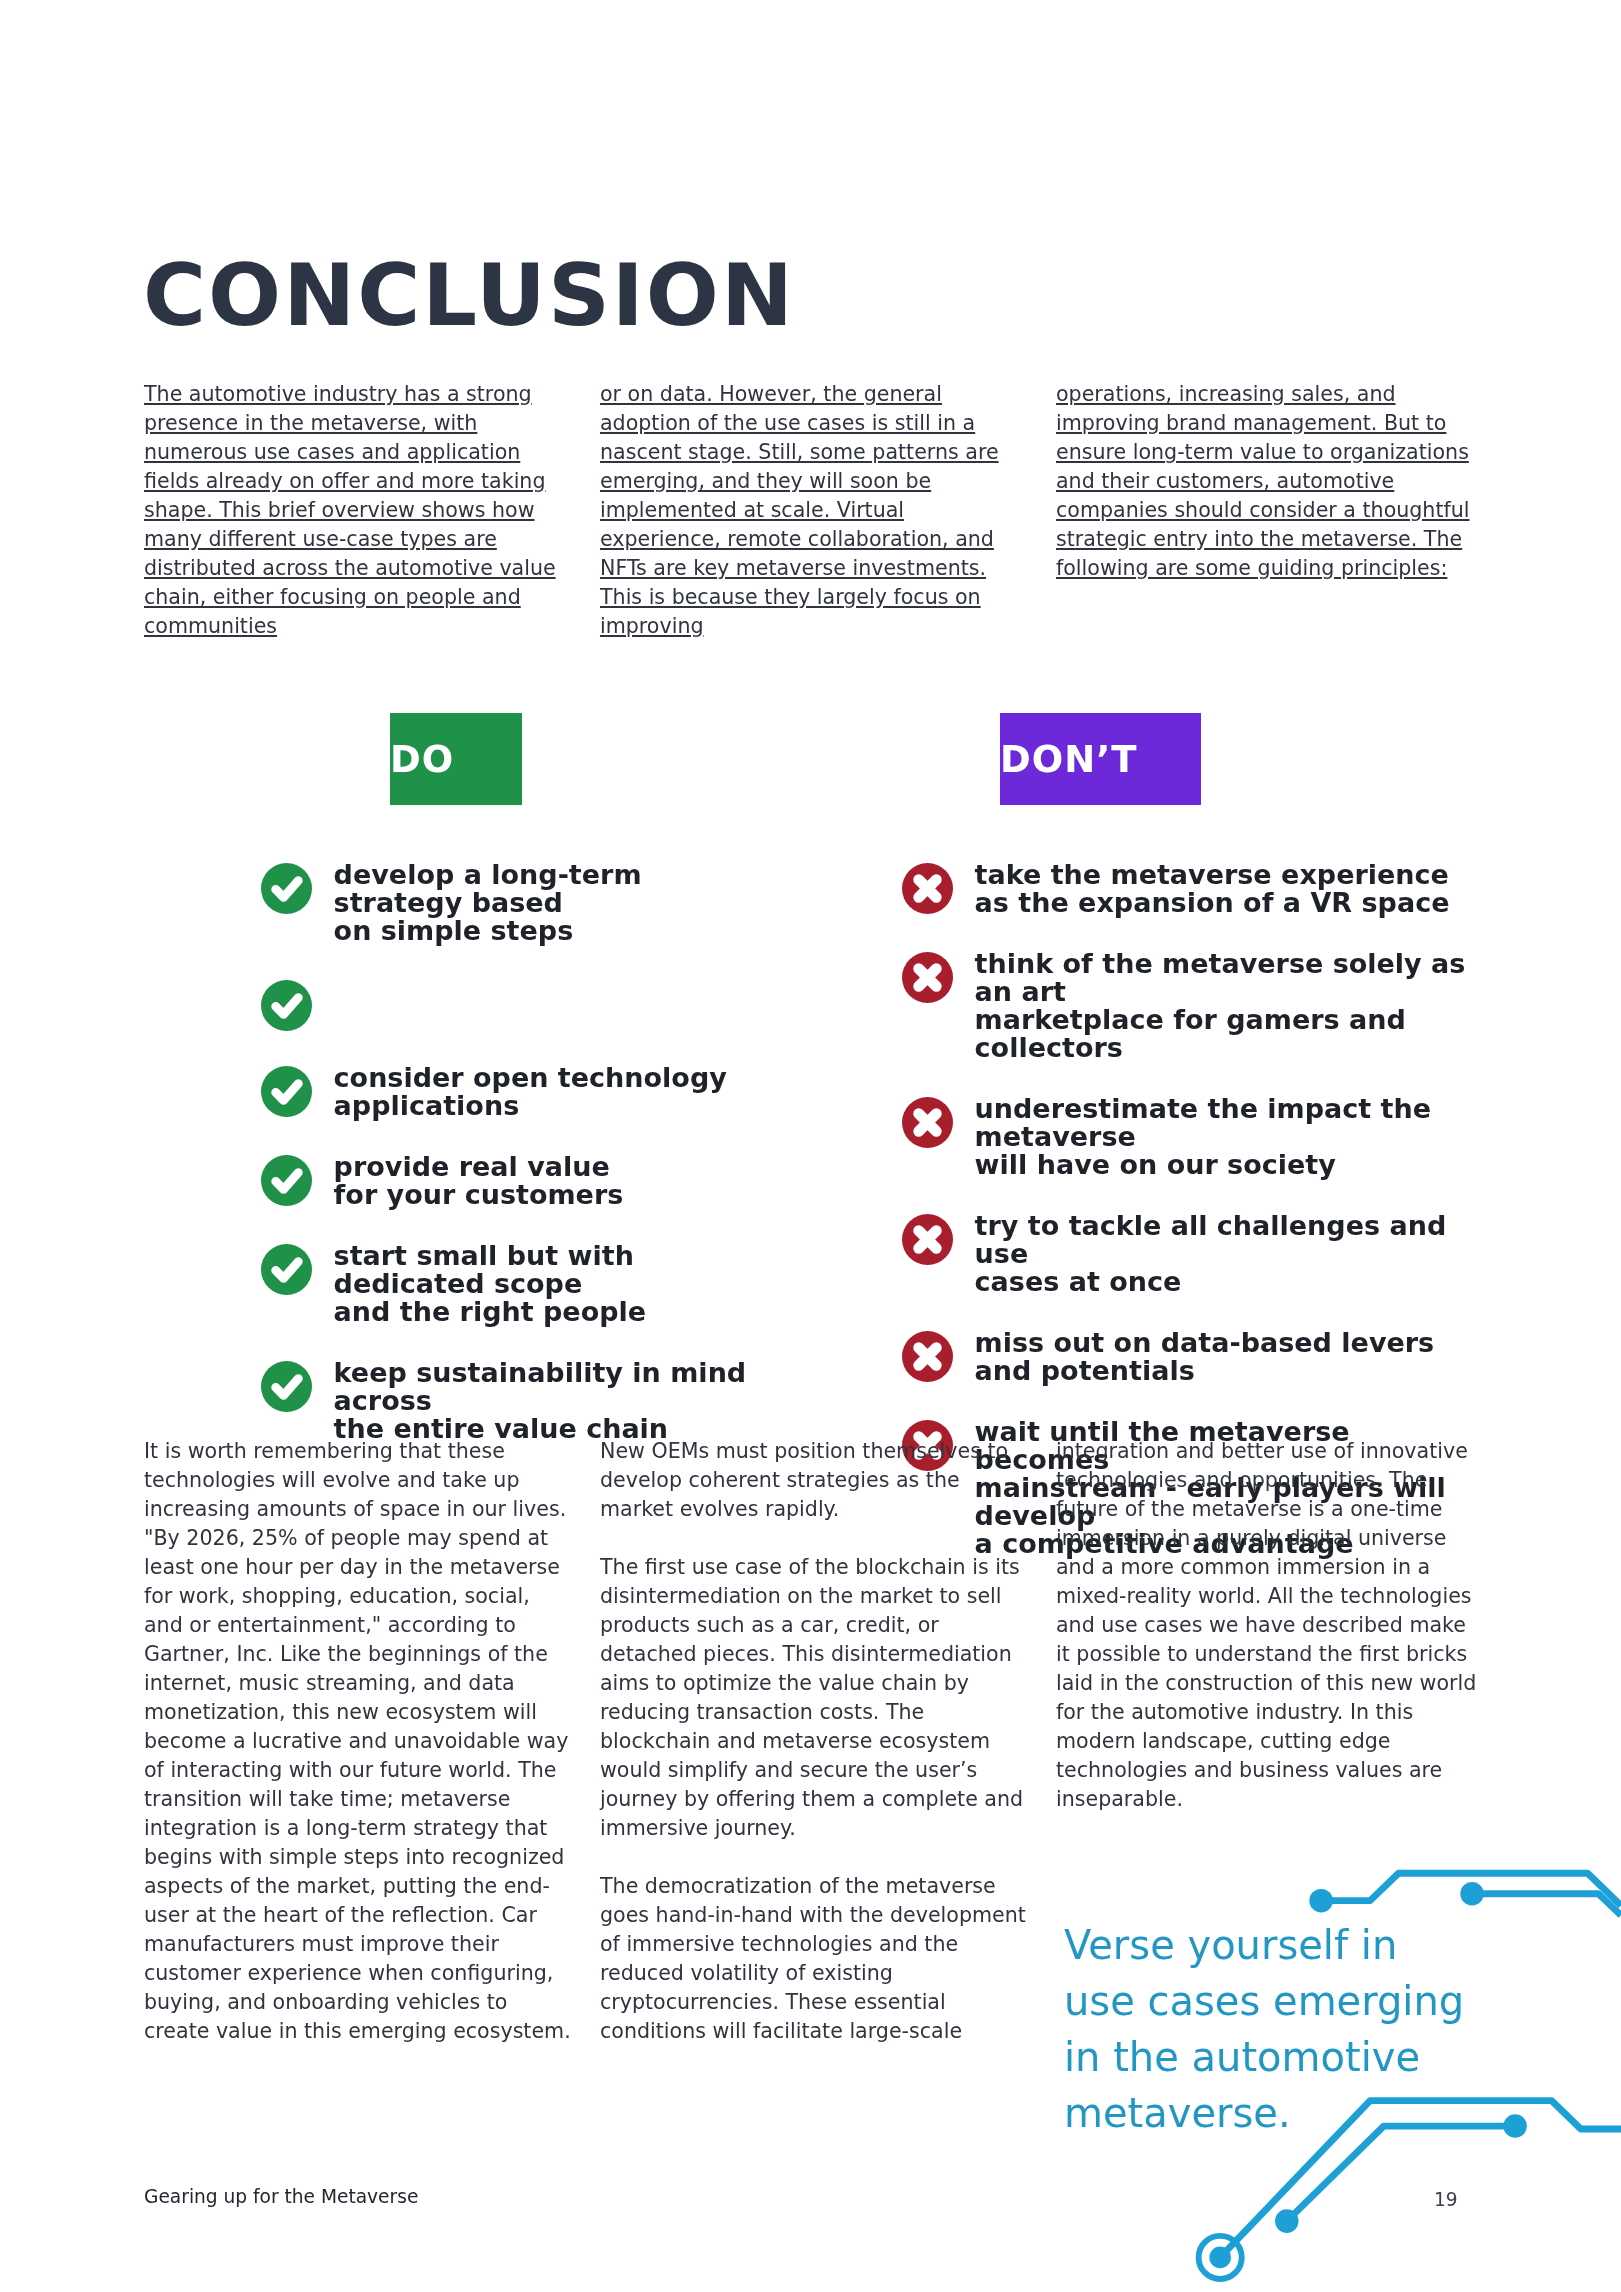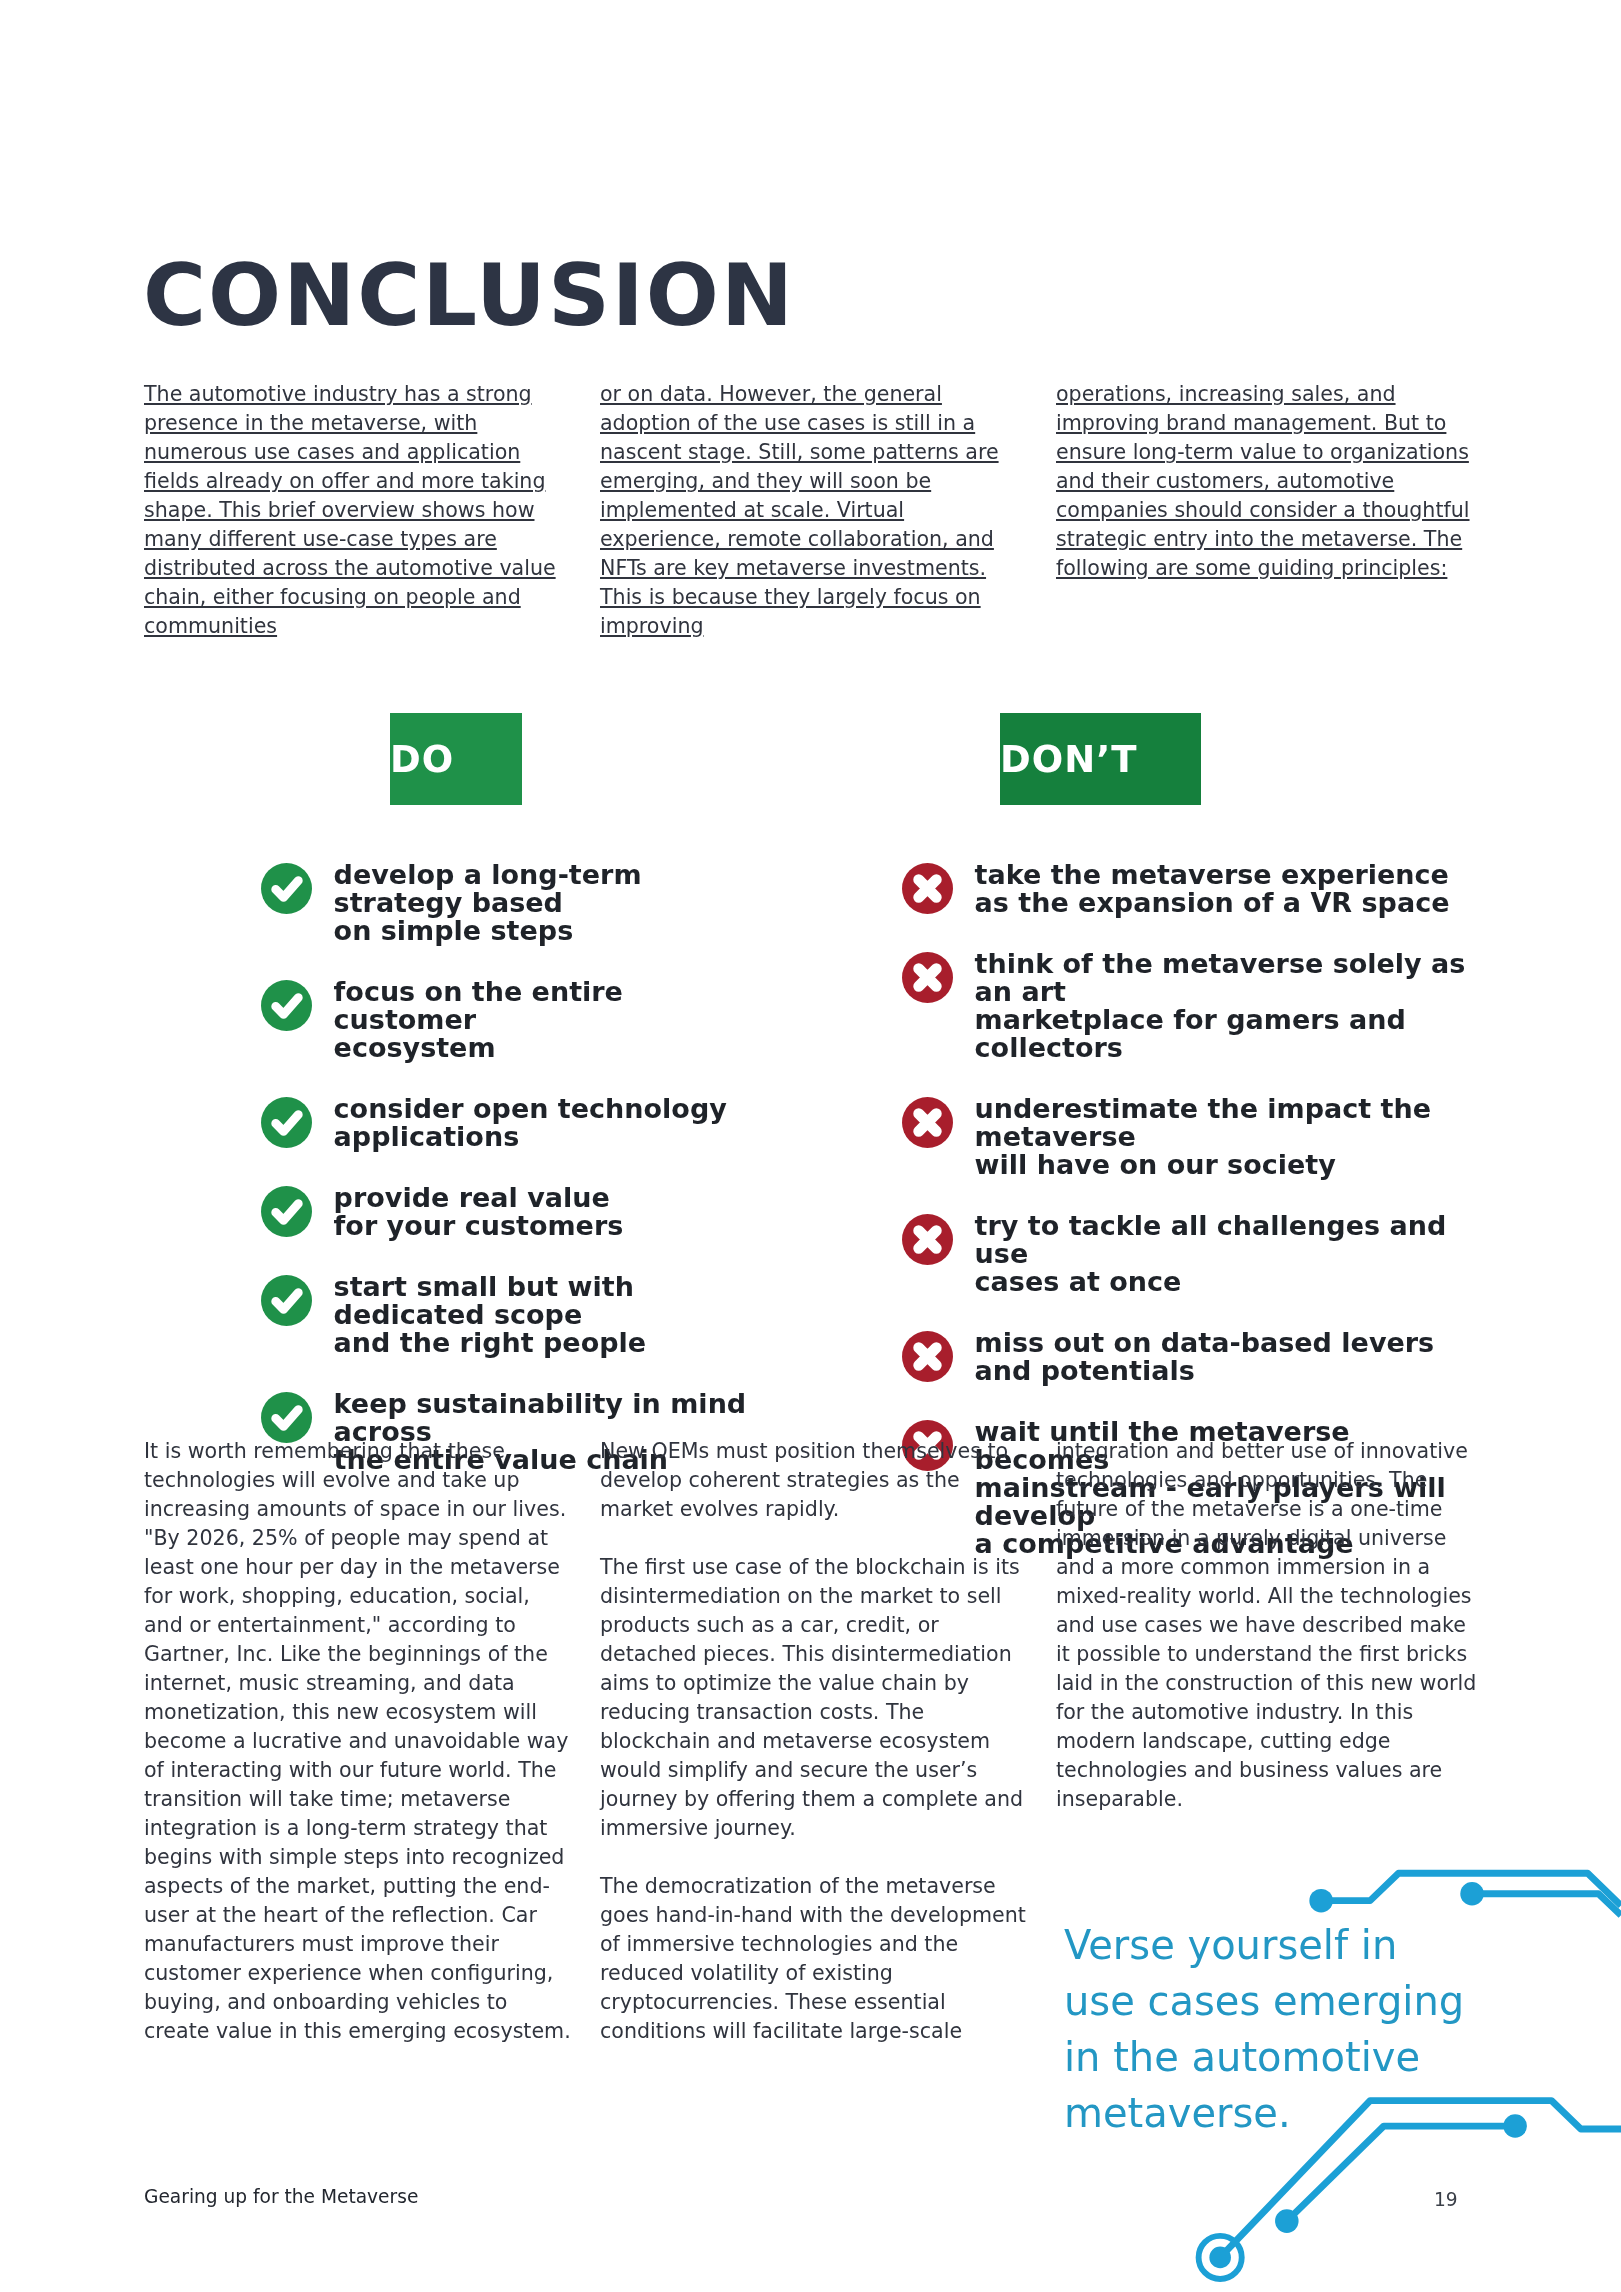--- a/index.html
+++ b/index.html
@@ -91,40 +91,38 @@
 
   <h1 class="abs title">CONCLUSION</h1>
 
   <div class="abs intro-col col-x1">The automotive industry has a strong presence in the metaverse, with numerous use cases and application fields already on offer and more taking shape. This brief overview shows how many different use-case types are distributed across the automotive value chain, either focusing on people and communities</div>
   <div class="abs intro-col col-x2">or on data. However, the general adoption of the use cases is still in a nascent stage. Still, some patterns are emerging, and they will soon be implemented at scale. Virtual experience, remote collaboration, and NFTs are key metaverse investments. This is because they largely focus on improving</div>
   <div class="abs intro-col col-x3">operations, increasing sales, and improving brand management. But to ensure long-term value to organizations and their customers, automotive companies should consider a thoughtful strategic entry into the metaverse. The following are some guiding principles:</div>
 
   <div class="abs badge do" style="background: rgb(31, 145, 73);">
     <span>DO</span>
   </div>
-  <div class="abs badge dont" style="background: #15803d;">
+  <div class="abs badge dont" style="background: #6d28d9;">
     <span>DON’T</span>
   </div>
 
   <div class="abs icon-list do-list">
     <div class="li">
       <svg class="circle-icon" viewBox="0 0 52 52">
           <circle cx="26" cy="26" r="26" fill="#1F9149"></circle>
           <path d="M15 27 L23 35 L38 18" stroke="#ffffff" stroke-width="9" fill="none" stroke-linecap="round" stroke-linejoin="round"></path>
         </svg>
       <p class="li-text">develop a long-term strategy based
 on simple steps</p>
     </div>
     <div class="li">
       <svg class="circle-icon" viewBox="0 0 52 52">
           <circle cx="26" cy="26" r="26" fill="#1F9149"></circle>
           <path d="M15 27 L23 35 L38 18" stroke="#ffffff" stroke-width="9" fill="none" stroke-linecap="round" stroke-linejoin="round"></path>
         </svg>
-      <p class="li-text">focus on the entire customer
-ecosystem</p>
     </div>
     <div class="li">
       <svg class="circle-icon" viewBox="0 0 52 52">
           <circle cx="26" cy="26" r="26" fill="#1F9149"></circle>
           <path d="M15 27 L23 35 L38 18" stroke="#ffffff" stroke-width="9" fill="none" stroke-linecap="round" stroke-linejoin="round"></path>
         </svg>
       <p class="li-text">consider open technology
 applications</p>
     </div>
     <div class="li">

